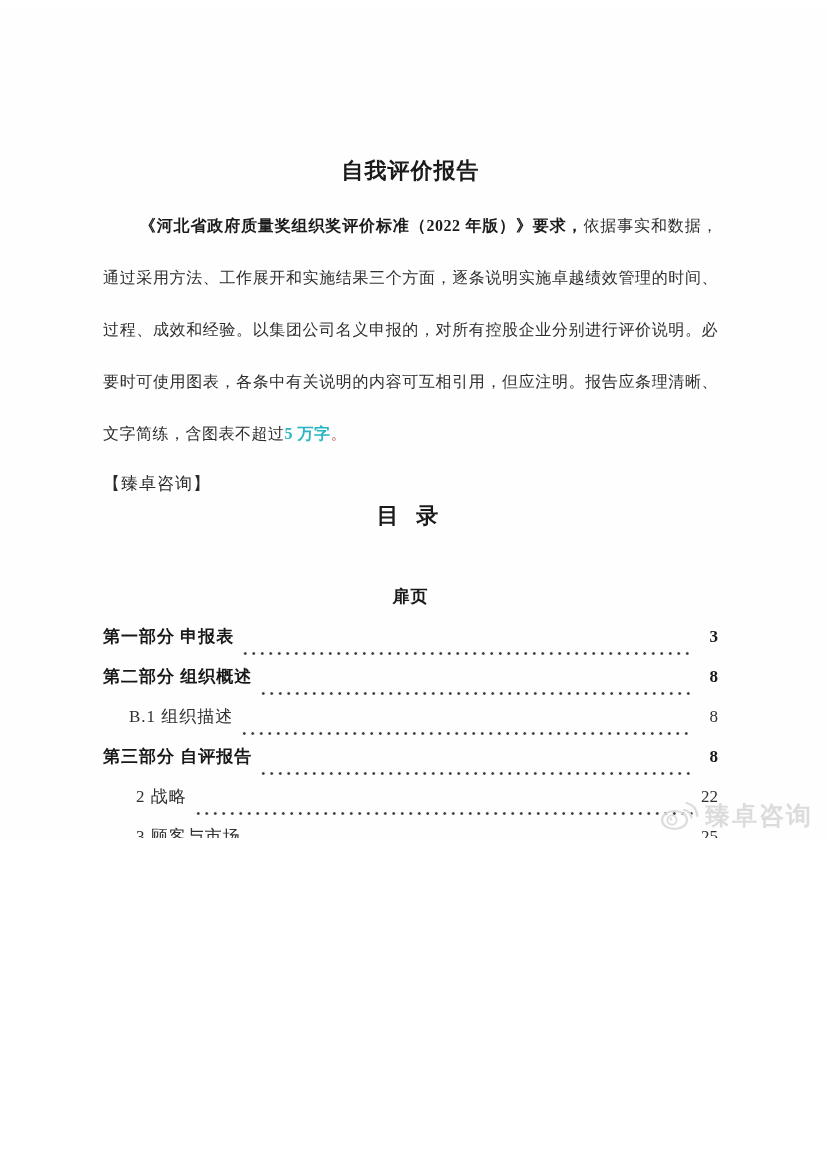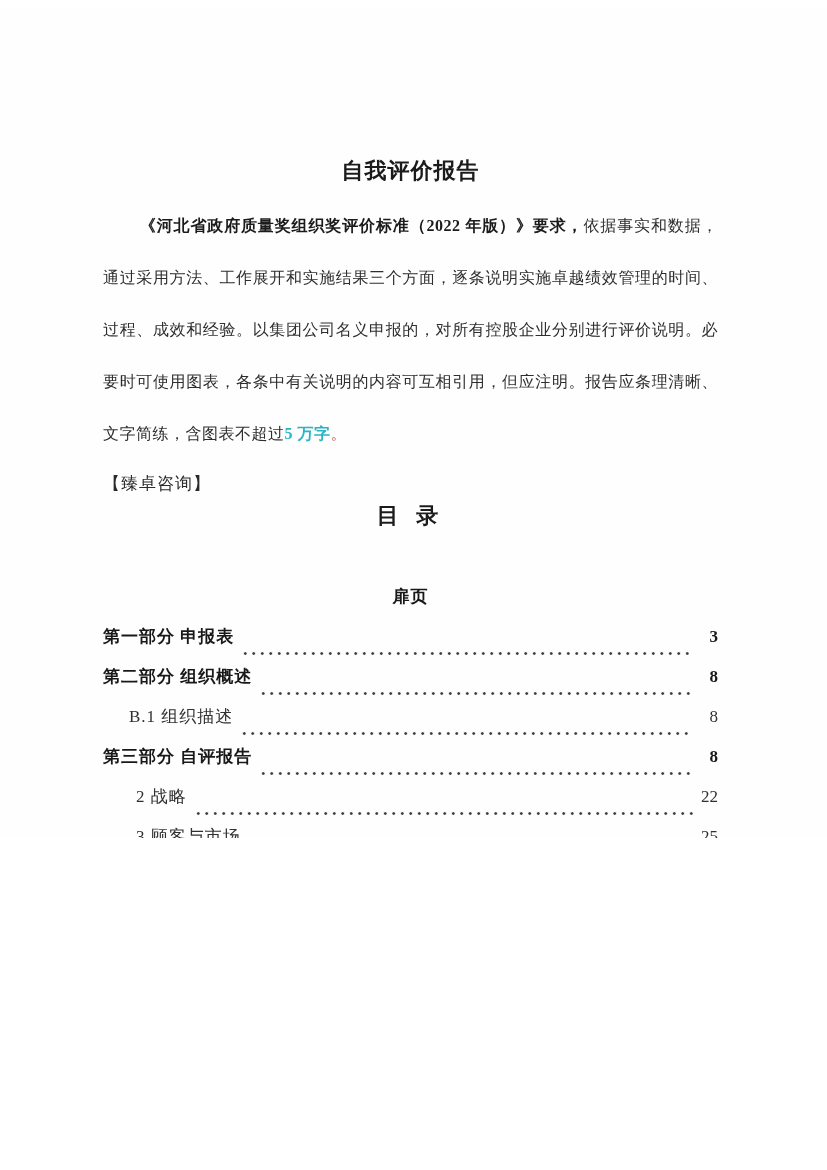--- a/index.html
+++ b/index.html
@@ -174,14 +174,26 @@
       <span class="toc-label">3 顾客与市场</span>
       <span class="toc-dots"></span>
       <span class="toc-page">25</span>
     </div>
 
 
   </div>
 
   <div class="footer-page-number">- 19 -</div>
 
+  <div class="watermark">
+    <span style="display:inline-flex;">
+      <svg width="42" height="34" viewBox="0 0 42 34" aria-hidden="true">
+        <ellipse cx="15.5" cy="22" rx="12.5" ry="9" fill="none" stroke="#dcdcdc" stroke-width="2.2"></ellipse>
+        <circle cx="13" cy="22" r="4.6" fill="none" stroke="#dcdcdc" stroke-width="1.8"></circle>
+        <circle cx="12" cy="21" r="1.4" fill="#dcdcdc"></circle>
+        <path d="M25 12 q6 0.5 7.5 7.5" fill="none" stroke="#dcdcdc" stroke-width="2.2" stroke-linecap="round"></path>
+        <path d="M27.5 5 q9.5 2 11 13" fill="none" stroke="#dcdcdc" stroke-width="2.2" stroke-linecap="round"></path>
+      </svg>
+    </span>
+    <span>臻卓咨询</span>
+  </div>
 
 </div>
 
 </body></html>

